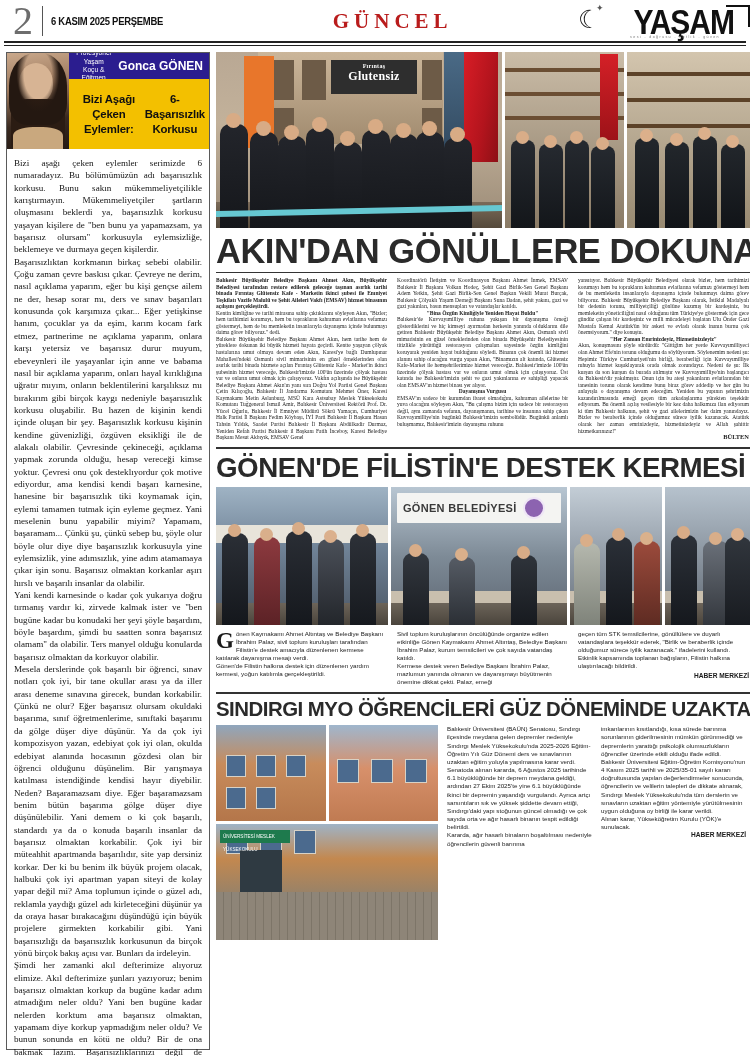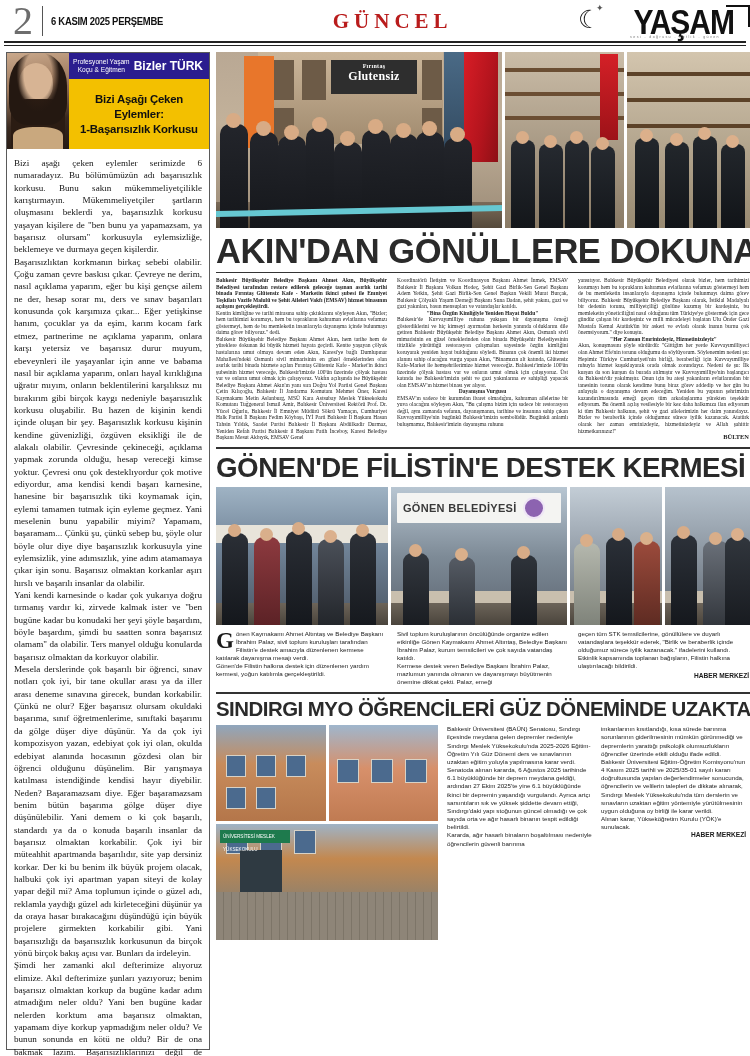--- a/index.html
+++ b/index.html
@@ -137,22 +137,22 @@
     font-family: "Liberation Sans", sans-serif;
     font-size: 6.6px; line-height: 8.4px; padding: 0 2px;
   }
   .col-name {
     color: #fff; font-family: "Liberation Sans", sans-serif;
     font-weight: bold; font-size: 12px; padding-right: 6px;
     white-space: nowrap;
   }
   .col-title {
     position: absolute; left: 62px; top: 26px; right: 0; bottom: 0;
-    background: #f3c000; display: flex; flex-direction: column;
-    align-items: center; justify-content: center; padding: 2px 4px;
+    background: #f3c000; display: flex; flex-direction: row;
+    align-items: center; justify-content: space-between; padding: 2px 4px;
   }
   .col-title span {
     display: block; text-align: center;
     font-family: "Liberation Sans", sans-serif;
     font-weight: bold; font-size: 11.4px; line-height: 15px;
     color: #101010; letter-spacing: -0.2px;
   }
   .col-body {
     padding: 8px 7px 4px 7px;
     font-family: "Liberation Serif", serif;
@@ -330,25 +330,25 @@
   <div class="col-head">
     <div class="col-photo">
       <div class="col-hair"></div>
       <div class="col-shirt"></div>
     </div>
     <div class="col-headtext">
       <div class="col-role">
         <span>Profesyonel Yaşam</span><br>
         <span>Koçu &amp; Eğitmen</span>
       </div>
-      <div class="col-name">Bizler TÜRK</div>
+      <div class="col-name">Gonca GÖNEN</div>
     </div>
     <div class="col-title">
       <span>Bizi Aşağı Çeken Eylemler:</span>
-      <span>1-Başarısızlık Korkusu</span>
+      <span>6-Başarısızlık Korkusu</span>
     </div>
   </div>
   <div class="col-body">
     <p>Bizi aşağı çeken eylemler serimizde 6 numaradayız. Bu bölümümüzün adı başarısızlık korkusu. Bunu sakın mükemmeliyetçilikle karıştırmayın. Mükemmeliyetçiler şartların oluşmasını beklerdi ya, başarısızlık korkusu yaşayan kişilere de "ben bunu ya yapamazsam, ya başarısız olursam" korkusuyla eylemsizliğe, beklemeye ve durmaya geçen kişilerdir.</p>
     <p>Başarısızlıktan korkmanın birkaç sebebi olabilir. Çoğu zaman çevre baskısı çıkar. Çevreye ne derim, nasıl açıklama yaparım, eğer bu kişi gençse ailem ne der, hesap sorar mı, ders ve sınav başarıları konusunda çok karşımıza çıkar... Eğer yetişkinse hanım, çocuklar ya da eşim, karım kocam fark etmez, partnerime ne açıklama yaparım, onlara karşı yetersiz ve başarısız durur muyum, ebeveynleri ile yaşayanlar için anne ve babama nasıl bir açıklama yaparım, onları hayal kırıklığına uğratır mıyım, onların beklentilerini karşılıksız mı bırakırım gibi birçok kaygı nedeniyle başarısızlık korkusu oluşabilir. Bu hazen de kişinin kendi içinde oluşan bir şey. Başarısızlık korkusu kişinin kendine güvenizliği, özgüven eksikliği ile de alakalı olabilir. Çevresinde çekineceği, açıklama yapmak zorunda olduğu, hesap vereceği kimse yoktur. Çevresi onu çok desteklıyordur çok motive ediyordur, ama kendisi kendi başarı karnesine, hanesine bir başarısızlık tiki koymamak için, eylemi tamamen tutmak için eyleme geçmez. Yani meselenin bunu yapabilir miyim? Yapamam, başaramam... Çünkü şu, çünkü sebep bu, şöyle olur böyle olur diye diye başarısızlık korkusuyla yine eylemsizlik, yine adımsızlık, yine adım atamamaya çıkar işin sonu. Başarısız olmaktan korkanlar aşırı hırslı ve başarılı insanlar da olabilir.</p>
     <p>Yani kendi karnesinde o kadar çok yukarıya doğru tırmanış vardır ki, zirvede kalmak ister ve "ben bugüne kadar bu konudaki her şeyi şöyle başardım, böyle başardım, şimdi bu saatten sonra başarısız olamam" da olabilir. Ters manyel olduğu konularda başarısız olmaktan da korkuyor olabilir.</p>
     <p>Mesela derslerinde çok başarılı bir öğrenci, sınav notları çok iyi, bir tane okullar arası ya da iller arası deneme sınavına girecek, bundan korkabilir. Çünkü ne olur? Eğer başarısız olursam okuldaki başarıma, sınıf öğretmenlerime, sınıftaki başarımı da gölge düşer diye düşünür. Ya da çok iyi kompozisyon yazan, edebiyat çok iyi olan, okulda edebiyat alanında hocasının gözdesi olan bir öğrenci olduğunu düşünelim. Bir yarışmaya katılması istendiğinde kendisi hayır diyebilir. Neden? Başaramazsam diye. Eğer başaramazsam benim bütün başarıma gölge düşer diye düşünülebilir. Yani demem o ki çok başarılı, standardı ya da o konuda başarılı insanlar da başarısız olmaktan korkabilir. Çok iyi bir müteahhit apartmanda başarılıdır, site yap dersiniz korkar. Der ki bu benim ilk büyük projem olacak, halbuki çok iyi apartman yapan siteyi de kolay yapar değil mi? Ama toplumun içinde o güzel adı, reklamla yaydığı güzel adı kirleteceğini düşünür ya da oraya hasar bırakacağını düşündüğü için büyük projelere girmekten korkabilir gibi. Yani başarısızlığı da başarısızlık korkusunun da birçok yönü birçok bakış açısı var. Bunları da irdeleyin.</p>
     <p>Şimdi her zamanki akıl defterimize alıyoruz elimize. Akıl defterimize şunları yazıyoruz; benim başarısız olmaktan korkup da bugüne kadar adım atmadığım neler oldu? Yani ben bugüne kadar nelerden korktum ama başarısız olmaktan, yapamam diye korkup yapmadığım neler oldu? Ve bunun sonunda en kötü ne oldu? Bir de ona bakmak lazım. Başarısızlıklarınızı değil de başarısızlıktan korkup yapmadıklarınızı yazın ve sonra yanında bir sütun açıp bunun sonucunda ne kazandığınızı yazın. Göreceksiniz hiçbir şey kazanmadınız. Bu ödevi de yapın, size şifa olacak.</p>
 
   </div>

